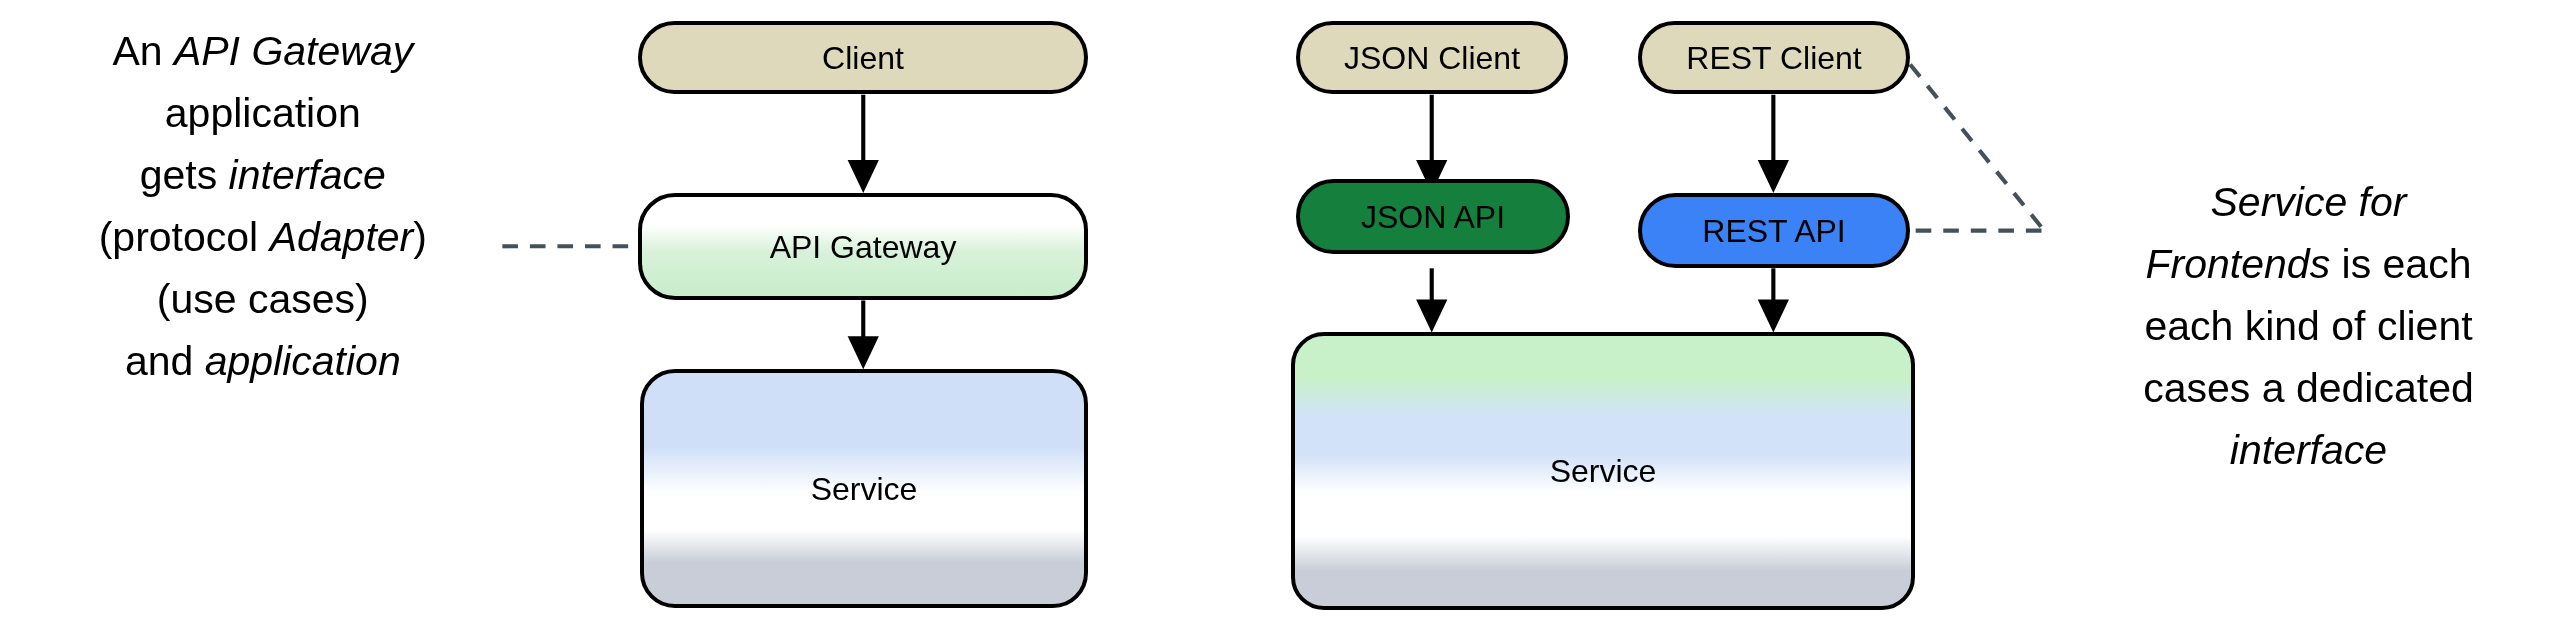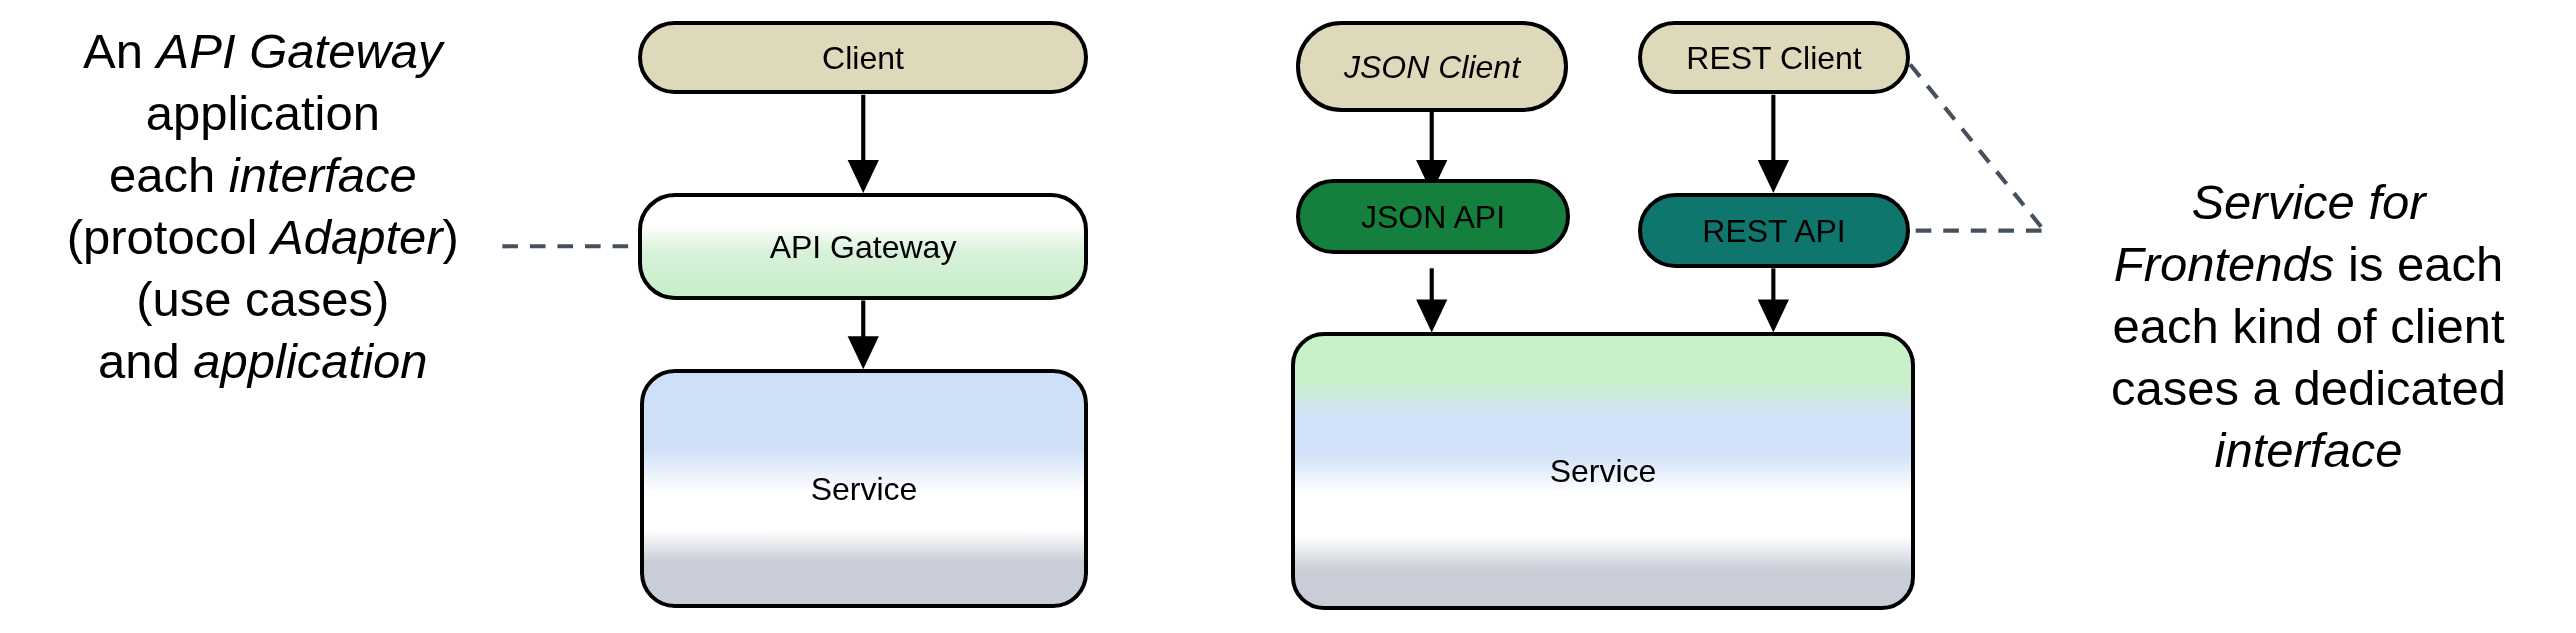--- a/index.html
+++ b/index.html
@@ -17,29 +17,29 @@
     display:flex;align-items:center;justify-content:center;
     font-size:32px;line-height:1;white-space:nowrap;
   }
   .pill{border-radius:917px;}
   .client-fill{background:var(--client-fill);}
   .node-client      {left:638px; top:21px;  width:450px;height:73px;}
   .node-gateway     {left:638px; top:193px; width:450px;height:107px;border-radius:37px;
      background:linear-gradient(180deg,#ffffff 0%,#ffffff 28%,#d8f1d9 55%,var(--gateway-green) 100%);}
   .node-service-left{left:640px; top:369px; width:448px;height:239px;border-radius:35px;
      background:linear-gradient(180deg,var(--service-blue) 0%,var(--service-blue) 32%,#ffffff 52%,#ffffff 68%,var(--service-gray) 82%,var(--service-gray) 100%);}
-  .node-json-client {left:1296px;top:21px;  width:272px;height:91px;font-style:italic;}
+  .node-json-client {left:1296px;top:21px;  width:272px;height:73px;}
   .node-rest-client {left:1638px;top:21px;  width:272px;height:73px;}
   .node-json-api    {left:1296px;top:179px; width:274px;height:75px;background:#15803d;}
-  .node-rest-api    {left:1638px;top:193px; width:272px;height:75px;background:#0f766e;}
+  .node-rest-api    {left:1638px;top:193px; width:272px;height:75px;background:#3b82f6;}
   .node-service-right{left:1291px;top:332px;width:624px;height:278px;border-radius:33px;
      background:linear-gradient(180deg,var(--service-green) 0%,var(--service-green) 16%,var(--service-blue2) 30%,var(--service-blue2) 44%,#ffffff 58%,#ffffff 74%,var(--service-gray) 87%,var(--service-gray) 100%);}
 
   .note{
-    position:absolute;text-align:center;font-size:49px;line-height:62px;color:var(--text);
+    position:absolute;text-align:center;font-size:41px;line-height:62px;color:var(--text);
   }
   .note-left {left:7.3px;   top:20px;  width:511px;}
   .note-right{left:2046px;top:171px; width:525px;}
   .it{font-style:italic;}
 </style>
 </head>
 <body>
 
 <div class="canvas">
 
@@ -60,21 +60,21 @@
     <polygon class="head" points="1931,362 1914,326 1948,326"></polygon>
 
     <line class="dash" x1="547" y1="268" x2="694" y2="268"></line>
     <line class="dash" x1="2086" y1="251" x2="2226" y2="251"></line>
     <line class="dash" x1="2080" y1="70" x2="2226" y2="251"></line>
   </svg>
 
   <div class="note note-left">
     <div><span>An </span><span class="it">API Gateway</span></div>
     <div><span>application</span></div>
-    <div><span>each </span><span class="it">interface</span></div>
+    <div><span>gets </span><span class="it">interface</span></div>
     <div><span>(protocol </span><span class="it">Adapter</span><span>)</span></div>
     <div><span>(use cases)</span></div>
     <div><span>and </span><span class="it">application</span></div>
   </div>
 
   <div class="node pill client-fill node-client">
     <span>Client</span>
   </div>
   <div class="node node-gateway">
     <span>API Gateway</span>

